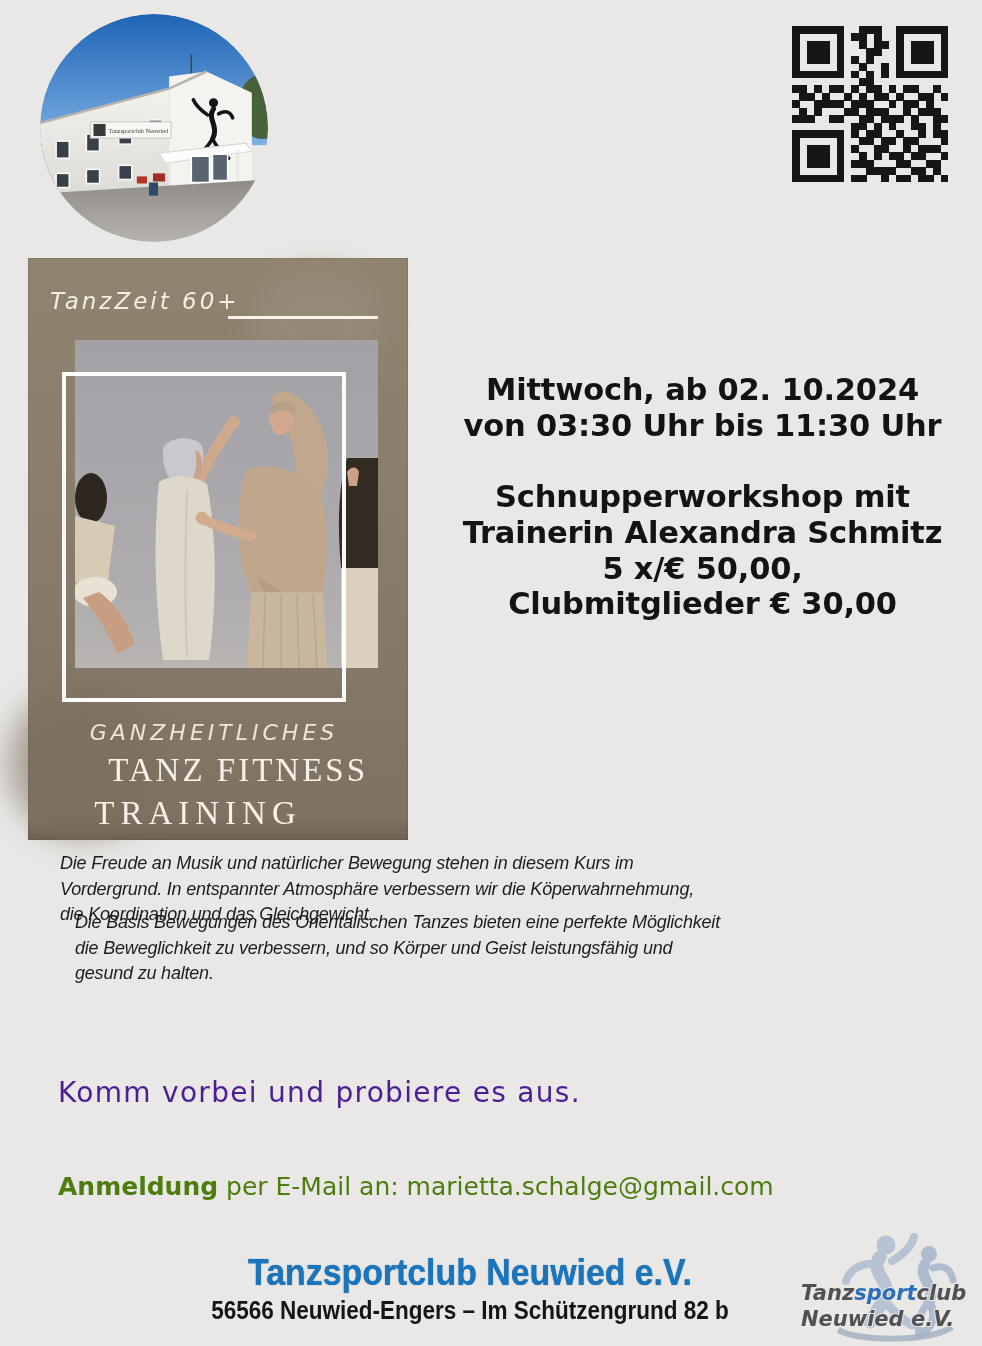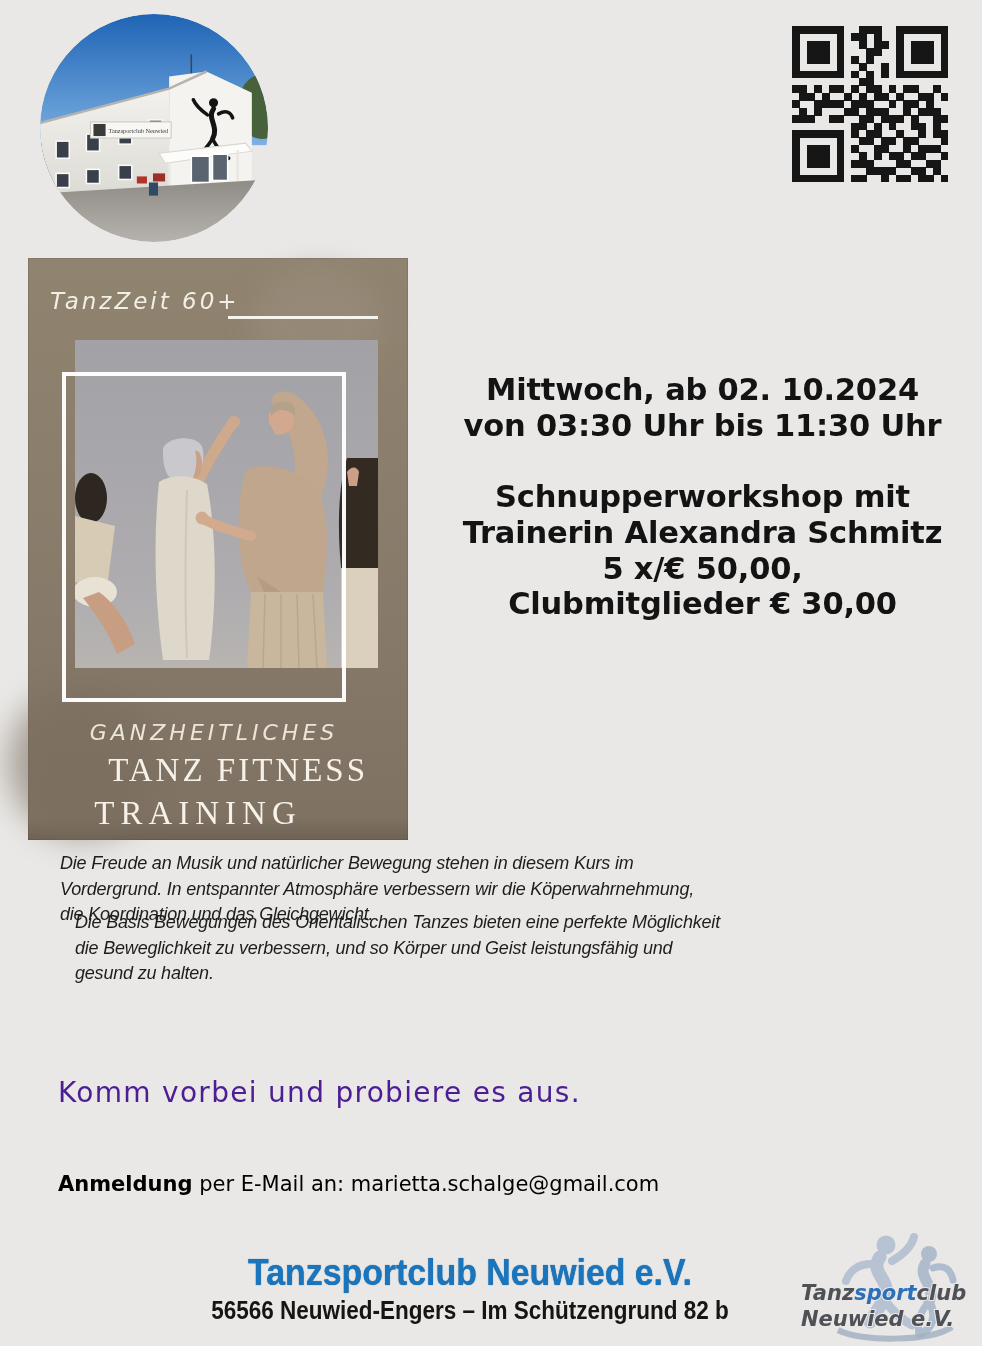--- a/index.html
+++ b/index.html
@@ -44,21 +44,21 @@
   .event-block{font-size:30.5px;line-height:1.17;white-space:pre-line;letter-spacing:-.2px;}
   .event-block.second{margin-top:36px;}
 
   
   .para{position:absolute;left:60px;width:885px;margin:0;font-size:18px;line-height:1.42;
         letter-spacing:-.2px;color:#1d1d1d;white-space:pre-line;font-style:italic;}
   .p1{top:851px;} .p2{top:910px;margin-left:15px;}
   .cta{position:absolute;left:58px;top:1076px;font-family:"DejaVu Sans",sans-serif;
         font-size:28px;letter-spacing:1.3px;color:#4c1d95;}
   .signup{position:absolute;left:58px;top:1172px;font-family:"DejaVu Sans",sans-serif;
-        font-size:21px;color:#000000;}
+        font-size:25px;color:#4d7c0f;}
   .signup .bold{font-weight:bold;}
 
   
   .club-name{position:absolute;left:0;top:1252px;width:940px;text-align:center;
         font-weight:bold;font-size:36px;color:#1b75bc;transform:scaleX(.94);
         text-shadow:0 0 1px #145a94;}
   .address{position:absolute;left:0;top:1296px;width:940px;text-align:center;
         font-weight:bold;font-size:25px;color:#151515;transform:scaleX(.9);}
   .club-logo{position:absolute;left:798px;top:1230px;width:184px;height:116px;}
 </style>

